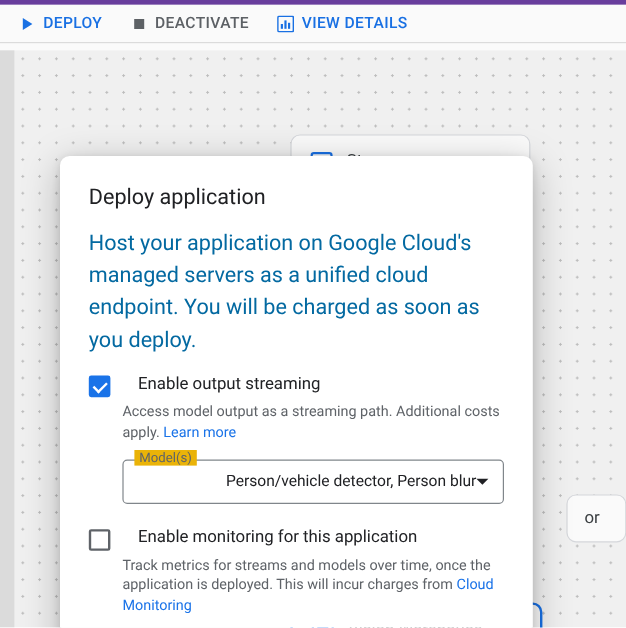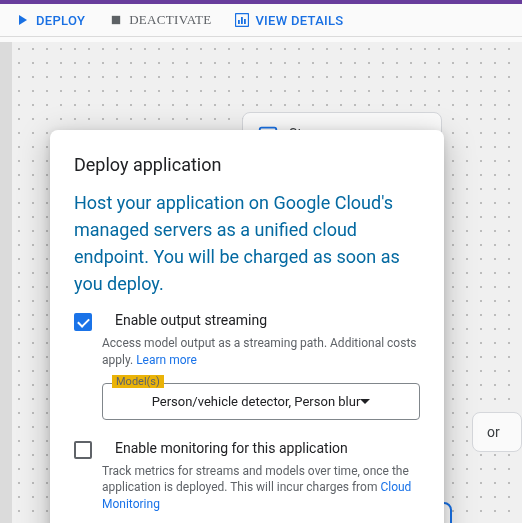--- a/index.html
+++ b/index.html
@@ -1,21 +1,21 @@
 <!DOCTYPE html>
 <html><head>
 <meta charset="utf-8">
 <style>
 * { box-sizing: border-box; margin: 0; padding: 0; }
 body { font-family: 'Google Sans', Roboto, Arial, sans-serif; width: 522px; height: 523px; overflow: hidden; background: #fff; position: relative; }
 .purple-bar { height: 4px; background: #6b3fa0; }
 .toolbar { display: flex; align-items: center; padding: 8px 16px; gap: 24px; background: #fff; border-bottom: 1px solid #e0e0e0; }
 .tb-btn { display: flex; align-items: center; gap: 6px; font-size: 13px; font-weight: 500; cursor: pointer; letter-spacing: 0.3px; }
 .tb-deploy { color: #1a73e8; }
-.tb-deactivate { color: #5f6368; font-family: Liberation Serif, serif; }
+.tb-deactivate { color: #5f6368; }
 .tb-view { color: #1a73e8; }
 .tb-icon { width: 14px; height: 14px; display: inline-flex; align-items: center; justify-content: center; }
 .canvas { position: absolute; top: 42px; left: 0; right: 0; bottom: 0; background-image: radial-gradient(circle, #c0c0c0 1px, transparent 1px); background-size: 14px 14px; background-color: #f5f5f5; border-left: 12px solid #e0e0e0; }
 .node { position: absolute; background: #fff; border: 1px solid #dadce0; border-radius: 8px; padding: 10px 14px; display: flex; align-items: center; gap: 10px; font-size: 14px; color: #3c4043; }
 .node-streams { top: 70px; left: 230px; width: 200px; }
 .node-vw { top: 460px; left: 230px; width: 210px; border: 2px solid #1a73e8; }
 .node-or { top: 370px; right: 0; width: 50px; height: 40px; overflow: hidden; }
 .node-icon { width: 22px; height: 22px; }
 .overlay { position: absolute; inset: 0; background: rgba(0,0,0,0.02); display: flex; align-items: center; justify-content: center; }
 .dialog { width: 394px; background: #fff; border-radius: 8px; box-shadow: 0 8px 32px rgba(0,0,0,0.25), 0 2px 8px rgba(0,0,0,0.12); padding: 24px 24px 16px; position: absolute; top: 130px; left: 50px; }
@@ -23,21 +23,21 @@
 .dlg-desc { font-size: 18px; color: #0369a1; line-height: 1.5; margin-bottom: 15px; }
 .chk-row { display: flex; align-items: flex-start; gap: 23px; margin-bottom: 4px; }
 .chk { width: 18px; height: 18px; border: 2px solid #5f6368; border-radius: 2px; display: inline-flex; align-items: center; justify-content: center; flex-shrink: 0; margin-top: 1px; cursor: pointer; }
 .chk.checked { background: #1a73e8; border-color: #1a73e8; }
 .chk.checked::after { content: ''; width: 5px; height: 9px; border: solid #fff; border-width: 0 2px 2px 0; transform: rotate(45deg); margin-top: -2px; }
 .chk-label { font-size: 14px; color: #202124; }
 .chk-sub { font-size: 12px; color: #5f6368; margin-left: 28px; margin-bottom: 14px; line-height: 1.4; }
 .link { color: #1a73e8; text-decoration: none; cursor: pointer; }
 .select-wrap { position: relative; margin-left: 28px; margin-bottom: 20px; }
 .select-label { position: absolute; top: -8px; left: 10px; background: #eab308; padding: 0 4px; font-size: 11px; color: #5f6368; }
-.select { width: 100%; border: 1px solid #80868b; border-radius: 4px; padding: 10px 12px; font-size: 13px; color: #202124; display: flex; justify-content: center; align-items: center; cursor: pointer; }
+.select { width: 100%; border: 1px solid #80868b; border-radius: 4px; padding: 10px 12px; font-size: 13px; color: #202124; display: flex; justify-content: flex-end; align-items: center; cursor: pointer; }
 .caret { border-left: 5px solid transparent; border-right: 5px solid transparent; border-top: 5px solid #202124; }
 .actions { display: flex; justify-content: flex-end; gap: 8px; margin-top: 24px; }
 .btn { padding: 8px 20px; border-radius: 4px; font-size: 14px; font-weight: 500; cursor: pointer; border: none; letter-spacing: 0.3px; }
 .btn-cancel { background: transparent; color: #404040; }
 .btn-primary { background: #1a73e8; color: #fff; }
 </style>
 </head>
 <body>
 
 <div class="purple-bar"></div>

